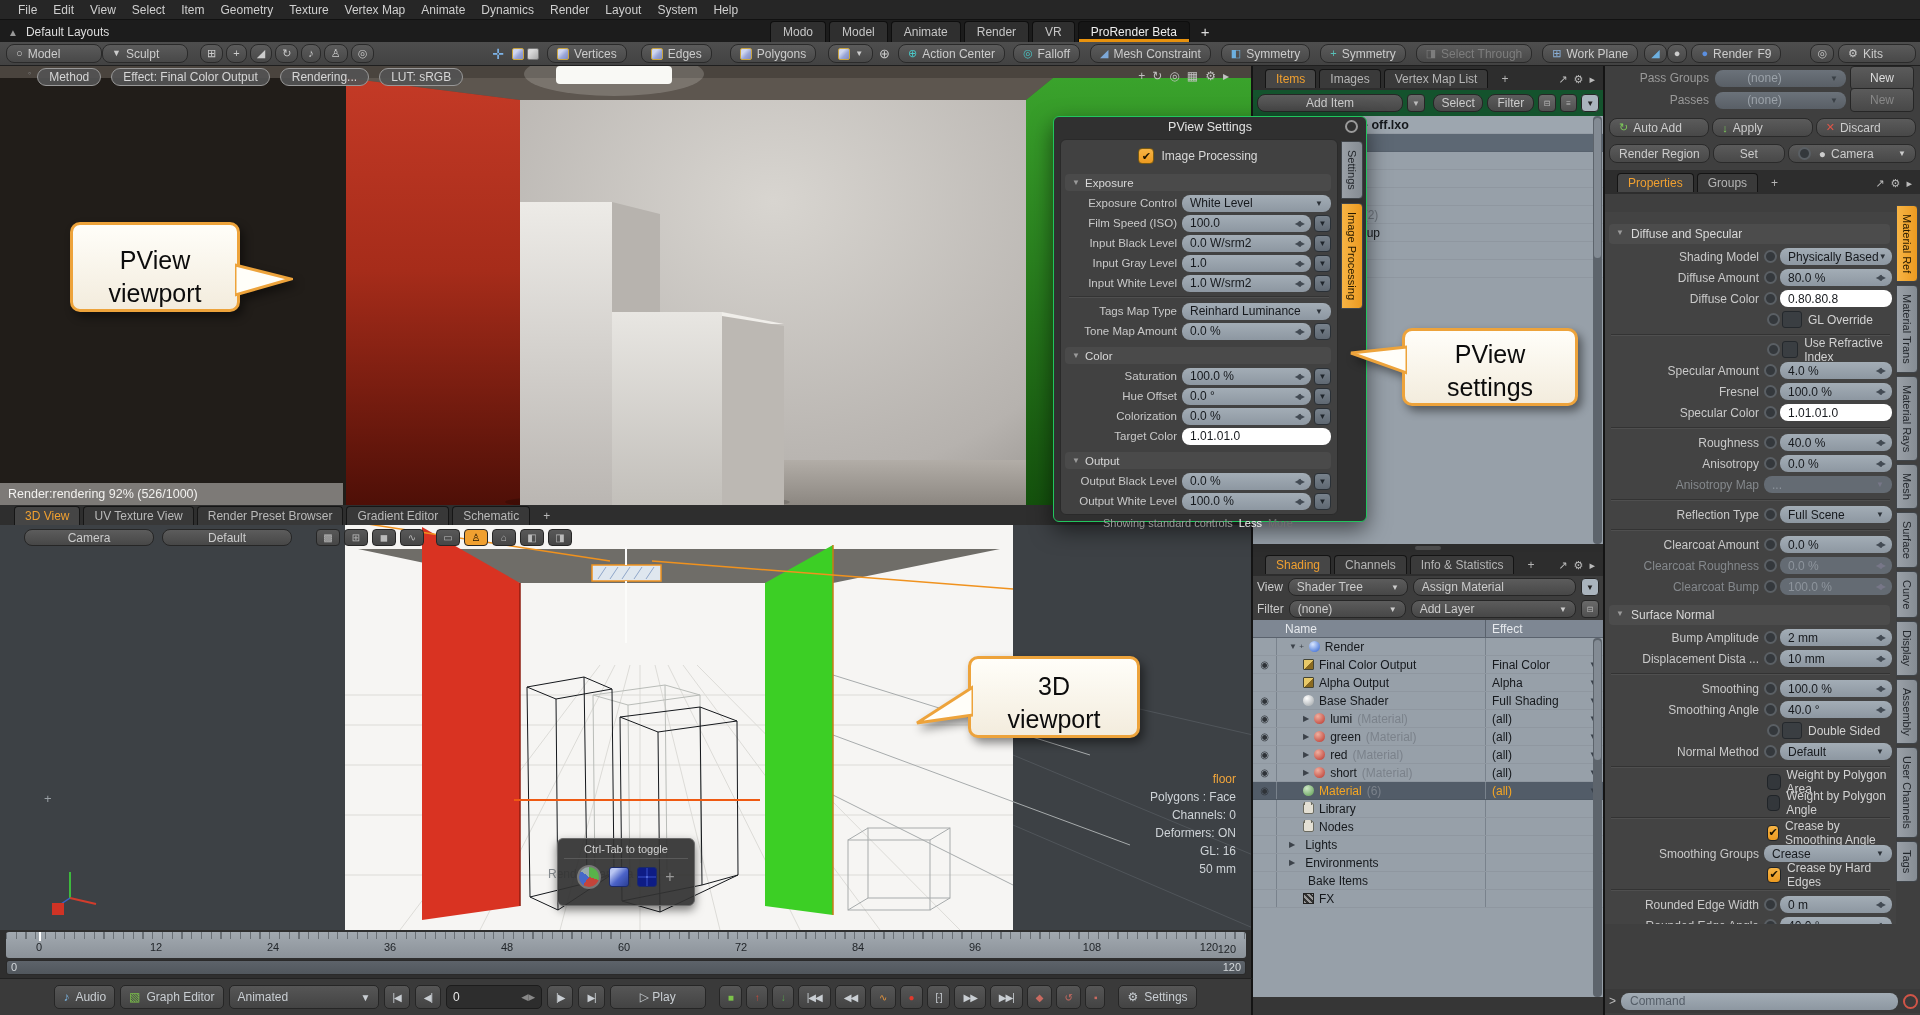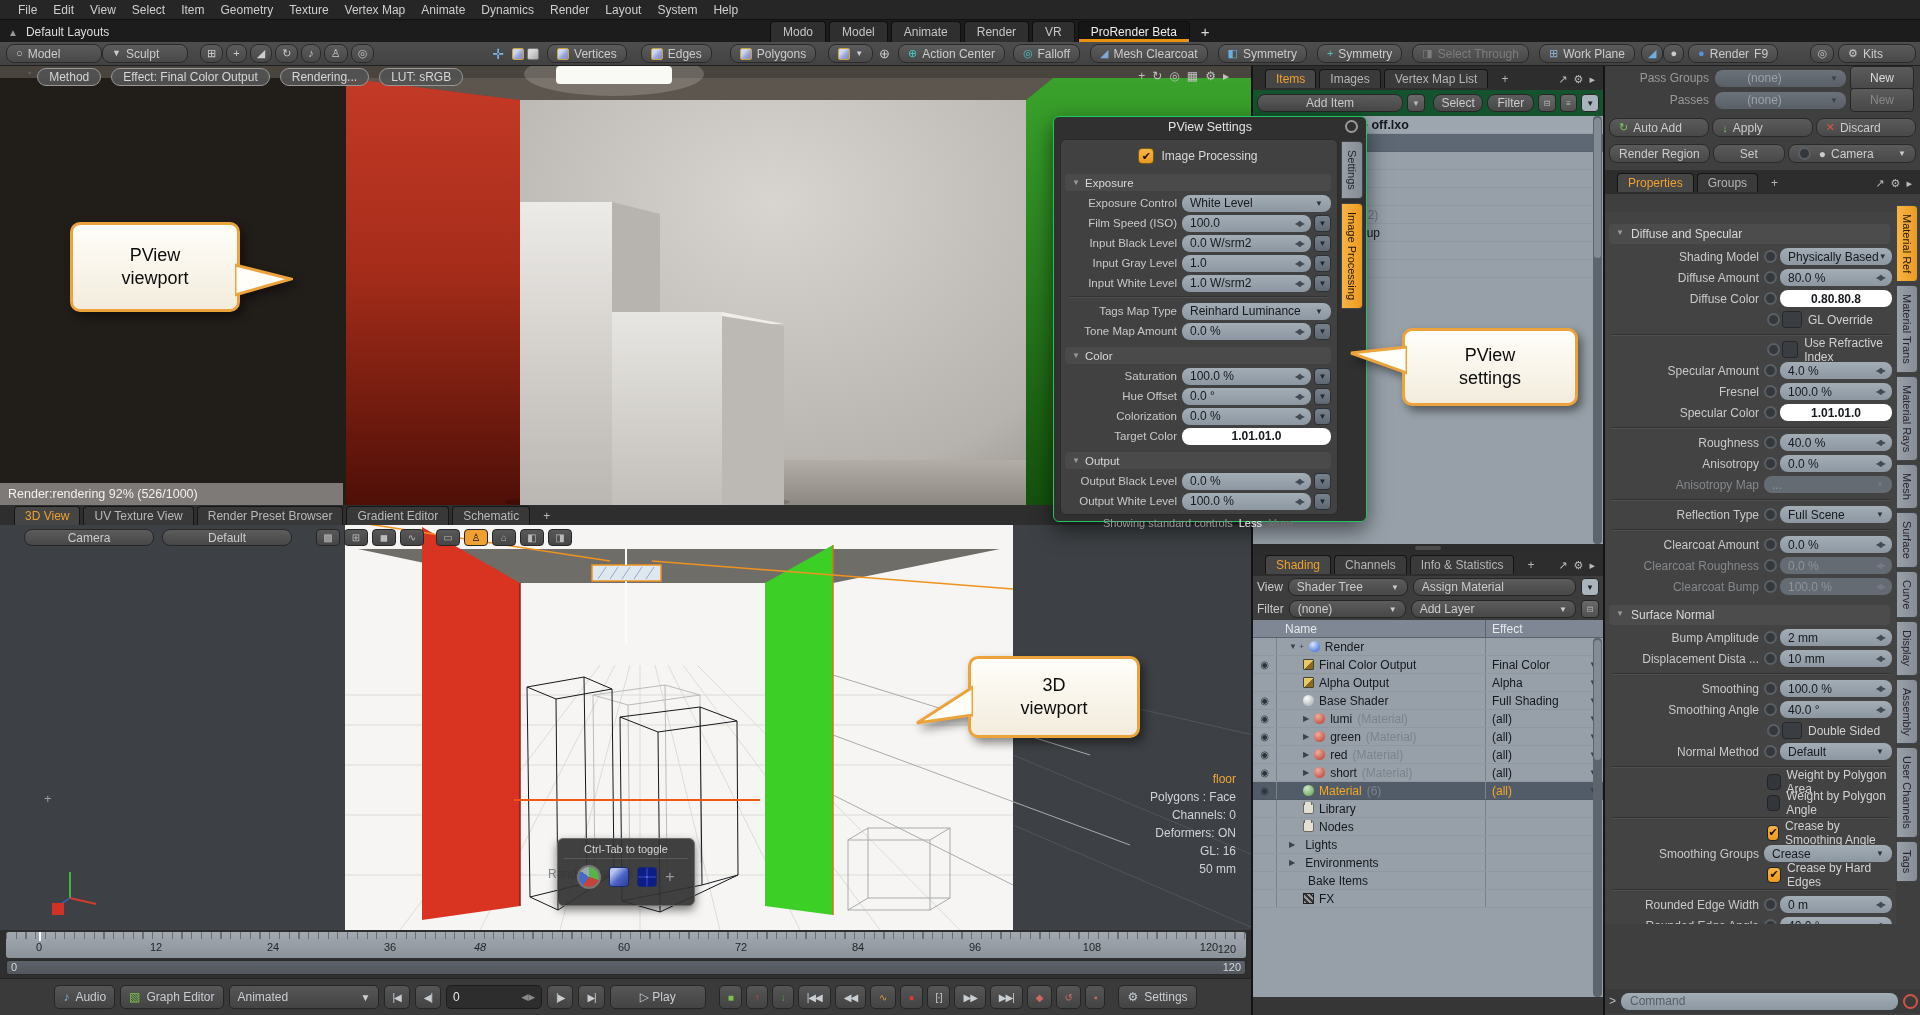--- a/index.html
+++ b/index.html
@@ -148,21 +148,21 @@
 .prow.tog .ptoggle{display:inline-block}
 .pfield{flex:1;height:17px;background:linear-gradient(#a3adb6,#8d97a1);border-radius:8px;color:#16191d;display:flex;align-items:center;padding:0 8px;overflow:hidden}
 .pvalue{white-space:nowrap}
 .stp{margin-left:auto;color:#434b54;font-size:8px;letter-spacing:-2px}
 .ddv{margin-left:auto;color:#2c3239;font-size:8px}
 .cvals{display:none}
 .pcheck{display:none}
 .ptext{margin-left:6px;color:#d2d2d2}
 .ptext:empty{display:none}
 .prow.color .pfield{background:#fff}
-.prow.color .cvals{display:flex;flex:1;justify-content:center;font-weight:bold}
+.prow.color .cvals{display:flex;flex:1;justify-content:flex-start;font-weight:normal}
 .prow.header{height:20px;background:#4c4c4c;border-radius:4px;margin:8px 2px 2px 2px;color:#d8d8d8}
 .prow.header::after{display:none}
 .prow.header .plabel{width:auto;text-align:left;margin-left:22px;color:#d8d8d8}
 .prow.header::before{content:"▼";position:absolute;left:7px;top:4px;font-size:8px;color:#9a9a9a;border:none;box-shadow:none}
 .prow.check{padding-left:160px}
 .prow.check .pcheck{display:flex;width:16px;height:16px;border-radius:4px;background:#33373b;border:1px solid #202428;align-items:center;justify-content:center;color:transparent;font-size:11px}
 .prow.check.on .pcheck{background:linear-gradient(#f7b445,#ec9a20);color:#1a1200}
 .prow.toggle{padding-left:160px}
 .prow.toggle .ptoggle{display:inline-block}
 .prow.toggle::after{content:"";width:18px;height:15px;background:#3a3e42;border:1px solid #24282c;border-radius:3px;margin-left:-1px}
@@ -188,21 +188,21 @@
 #psrows .prow.header{margin:6px 0 2px 0;height:17px;background:#4a4a4a}
 #psrows .prow.header .plabel{margin-left:20px}
 #psrows .prow.sep{margin-top:8px}
 .ddo{display:none;width:17px;height:17px;margin-left:3px;background:linear-gradient(#78828c,#5f6872);border:1px solid #2a3036;border-radius:4px;color:#1f252b;font-size:8px;align-items:center;justify-content:center;flex:0 0 auto}
 #psrows .prow.stepper .ddo{display:flex}
 #psfooter{display:flex;justify-content:center;gap:6px;margin-top:6px;font-size:11px;color:#9a9a9a}
 #psfooter .less{color:#eee}
 #psfooter .more{color:#6f6f6f}
 #psrail{position:absolute;right:3px;top:24px;width:22px;display:flex;flex-direction:column;gap:4px}
 
-.callout{position:absolute;z-index:40;background:linear-gradient(#fffef9,#f3ecdd);border:3px solid #eda33b;border-radius:10px;display:flex;align-items:center;justify-content:center;text-align:center;color:#0c0c0c;font-size:18px;line-height:1.3;filter:drop-shadow(4px 5px 5px rgba(0,0,0,.45))}
+.callout{position:absolute;z-index:40;background:linear-gradient(#fffef9,#f3ecdd);border:3px solid #eda33b;border-radius:10px;display:flex;align-items:flex-end;justify-content:center;text-align:center;color:#0c0c0c;font-size:25px;line-height:1.3;filter:drop-shadow(4px 5px 5px rgba(0,0,0,.45))}
 .tail{position:absolute}
 #co1{left:70px;top:222px;width:170px;height:90px}
 #co2{left:1402px;top:328px;width:176px;height:78px}
 #co3{left:968px;top:656px;width:172px;height:82px}
 </style>
 </head>
 <body>
 
 <div id="menubar">
   <div style="display:flex">
@@ -301,21 +301,21 @@
   <div class="tbtn" style="margin-left:8px">
       <span class="tico" style="color:#49c8c8">⊕</span>
       <span>Action Center</span>
     </div>
   <div class="tbtn" style="margin-left:8px">
       <span class="tico" style="color:#49c8c8">◎</span>
       <span>Falloff</span>
     </div>
   <div class="tbtn" style="margin-left:10px">
       <span class="tico" style="color:#7da8d8">◢</span>
-      <span>Mesh Clearcoat</span>
+      <span>Mesh Constraint</span>
     </div>
   <div class="tbtn" style="margin-left:10px">
       <span class="tico" style="color:#6db0e0">◧</span>
       <span>Symmetry</span>
     </div>
   <div class="tbtn" style="margin-left:10px">
       <span class="tico" style="color:#58c0b8">+</span>
       <span>Symmetry</span>
     </div>
   <div class="tbtn dim" style="margin-left:10px">
@@ -532,21 +532,21 @@
 
 <div id="timeline">
   <div id="ruler">
     <div id="ticks"></div>
     <div id="curframe"></div>
     <div>
         <span class="tlab" style="left: 33px;">0</span>
         <span class="tlab" style="left: 150px;">12</span>
         <span class="tlab" style="left: 267px;">24</span>
         <span class="tlab" style="left: 384px;">36</span>
-        <span class="tlab" style="left: 474px; font-style: italic;">48</span>
+        <span class="tlab" style="left: 501px;">48</span>
         <span class="tlab" style="left: 618px;">60</span>
         <span class="tlab" style="left: 735px;">72</span>
         <span class="tlab" style="left: 852px;">84</span>
         <span class="tlab" style="left: 969px;">96</span>
         <span class="tlab" style="left: 1086px;">108</span>
         <span class="tlab" style="left: 1203px;">120</span>
       </div>
     <span id="rulerend">120</span>
   </div>
   <div id="rangebar">

